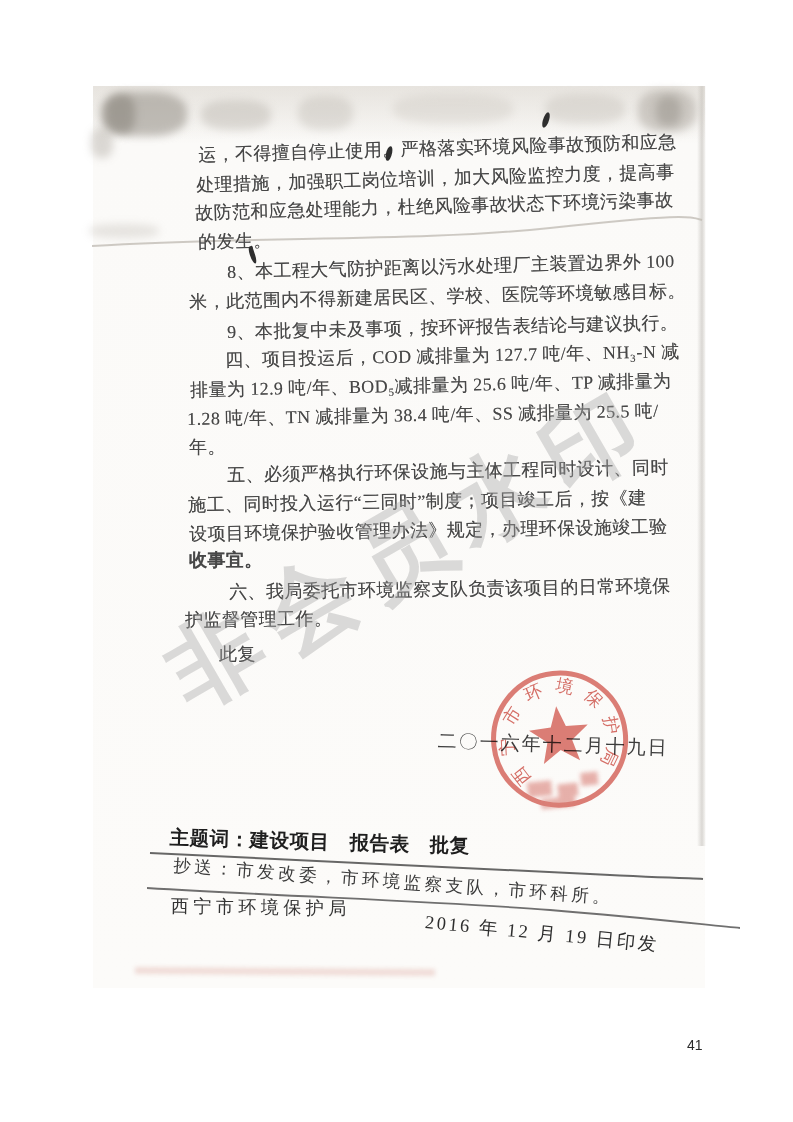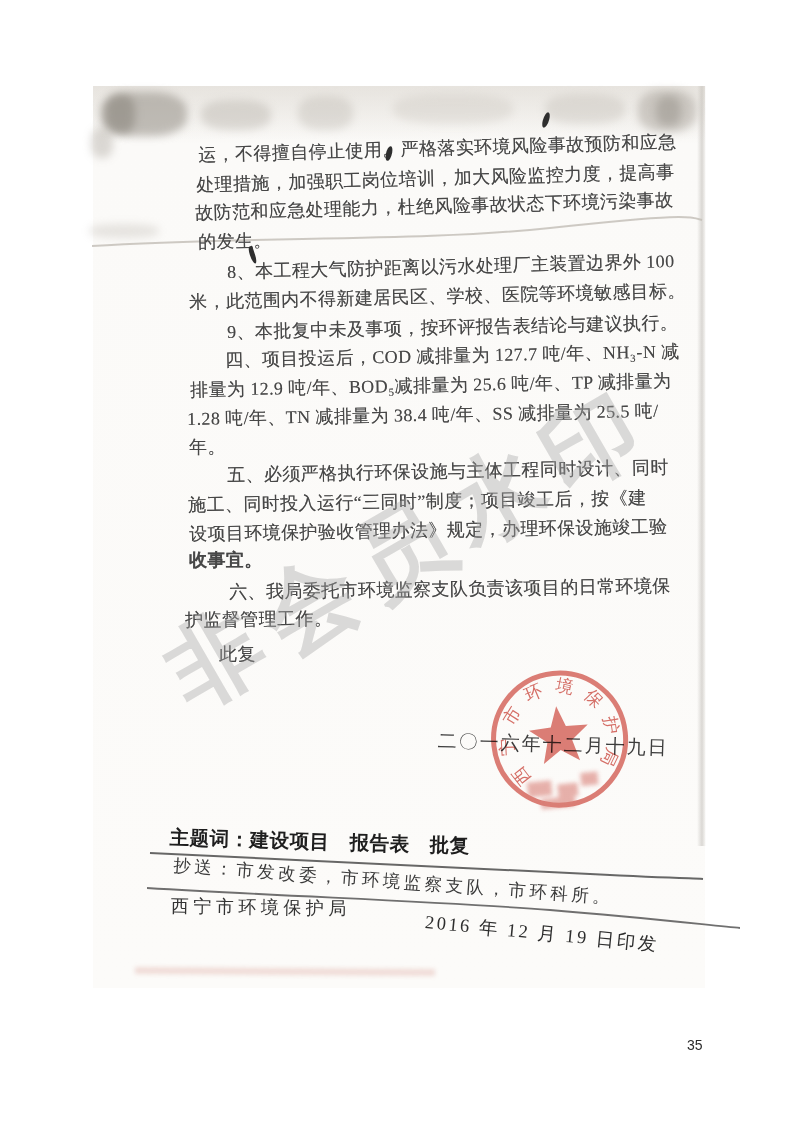--- a/index.html
+++ b/index.html
@@ -149,15 +149,15 @@
   <span id="issuer">西宁市环境保护局</span>
   <span id="print-date">2016 年 12 月 19 日印发</span>
 
   <div class="ink-mark" id="ink1"></div>
   <div class="ink-mark" id="ink2"></div>
   <div class="ink-mark" id="ink3"></div>
   <div id="smear"></div>
 
   <span id="watermark">非会员水印</span>
 
-  <span id="page-number">35</span>
+  <span id="page-number">41</span>
 
 </div>
 
 </body></html>

